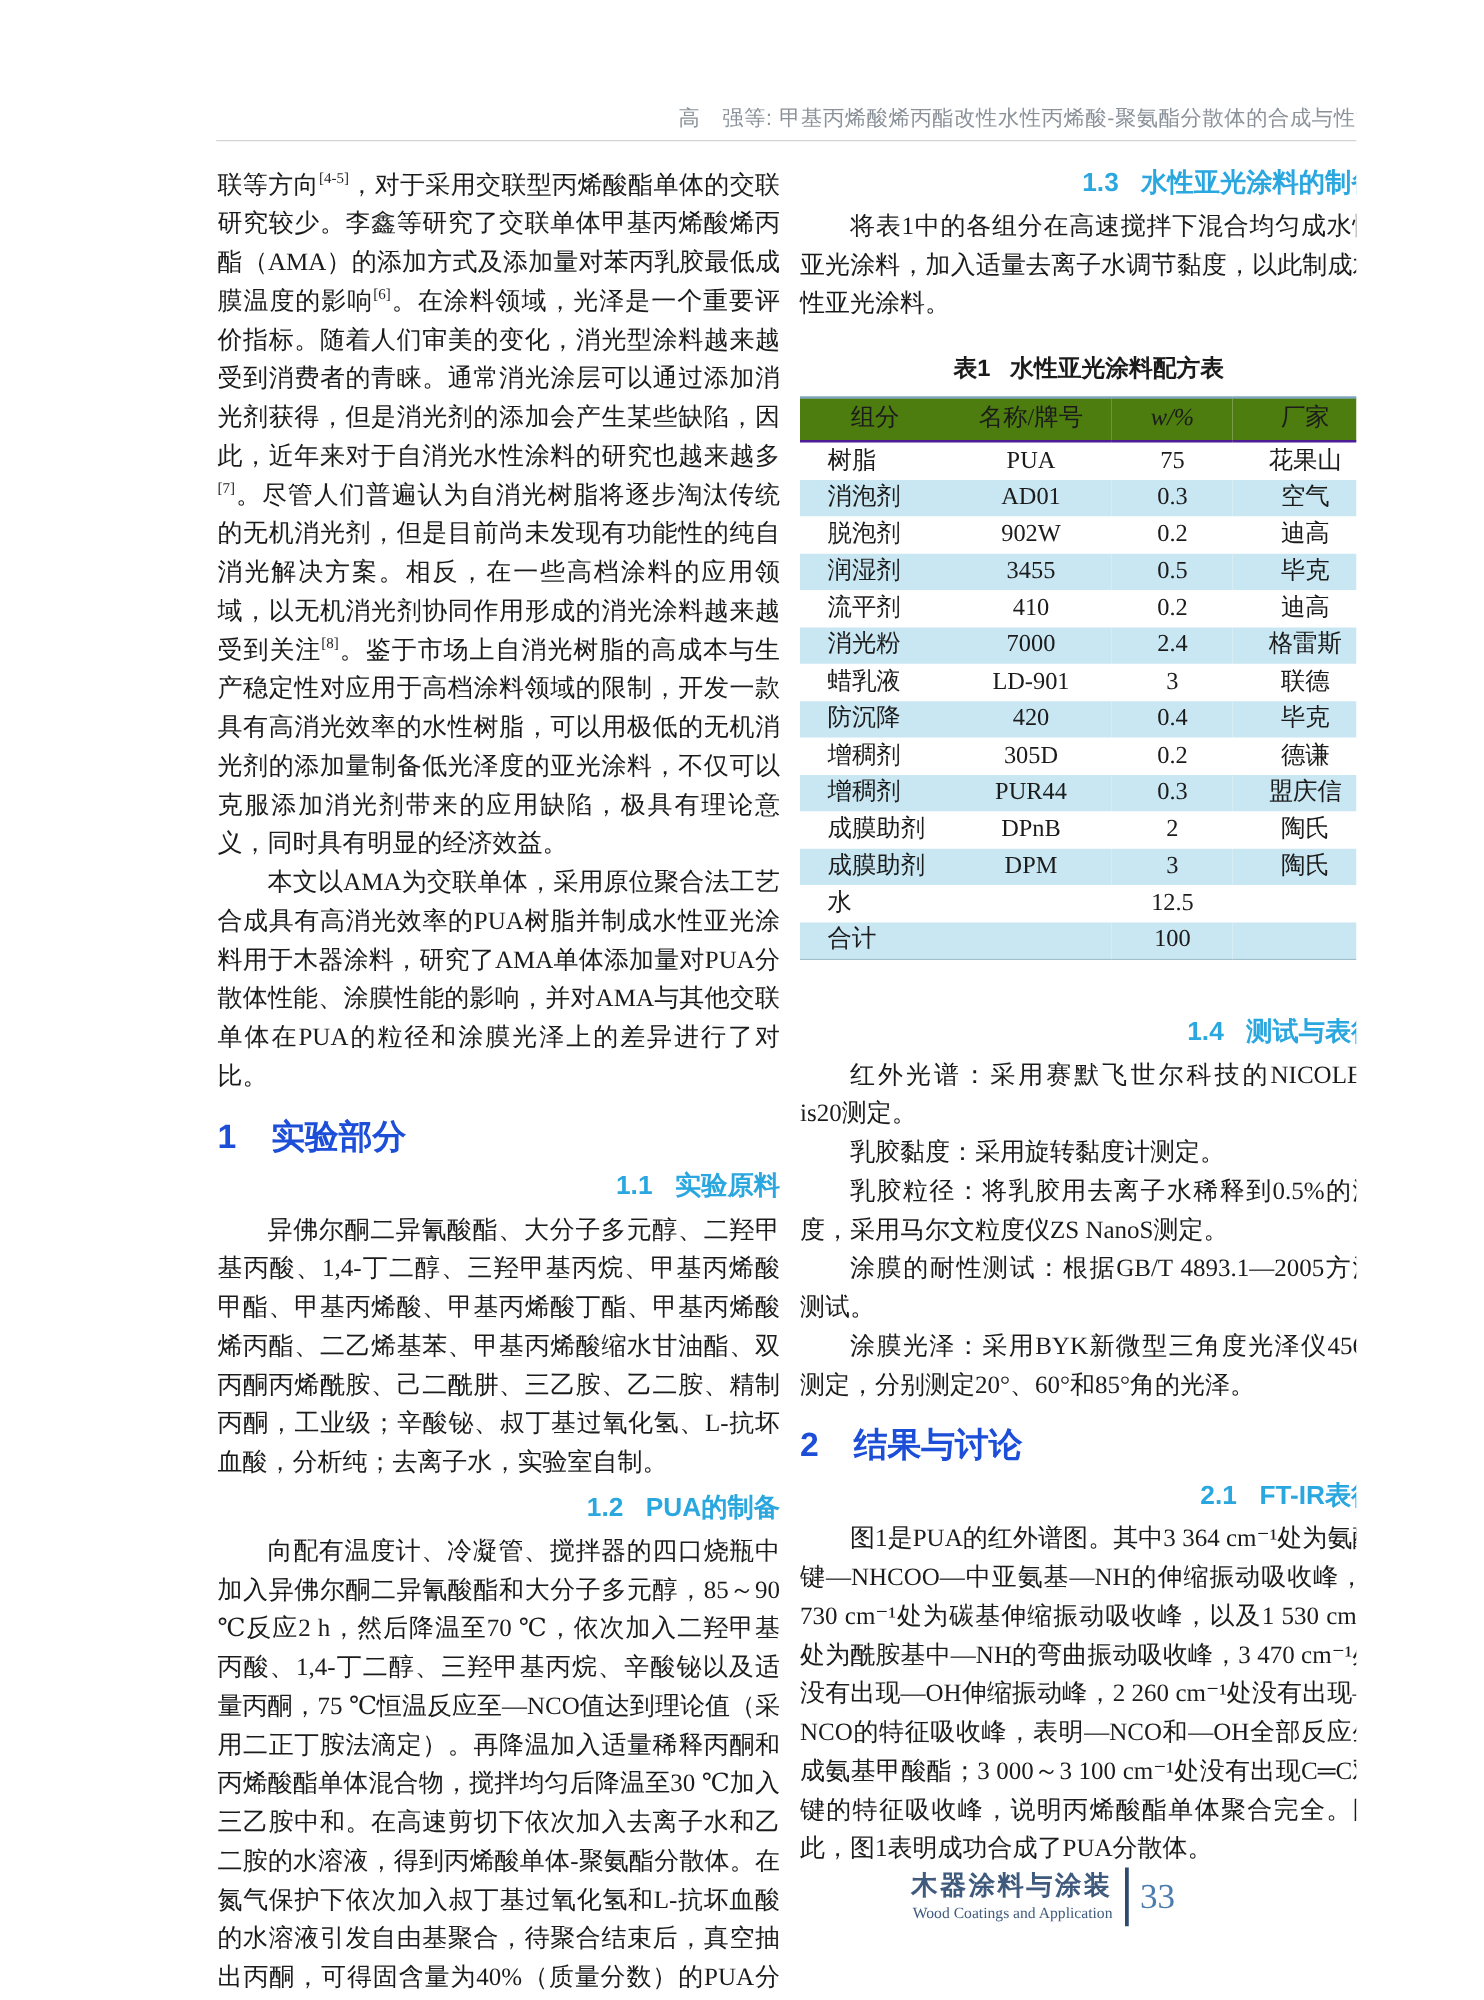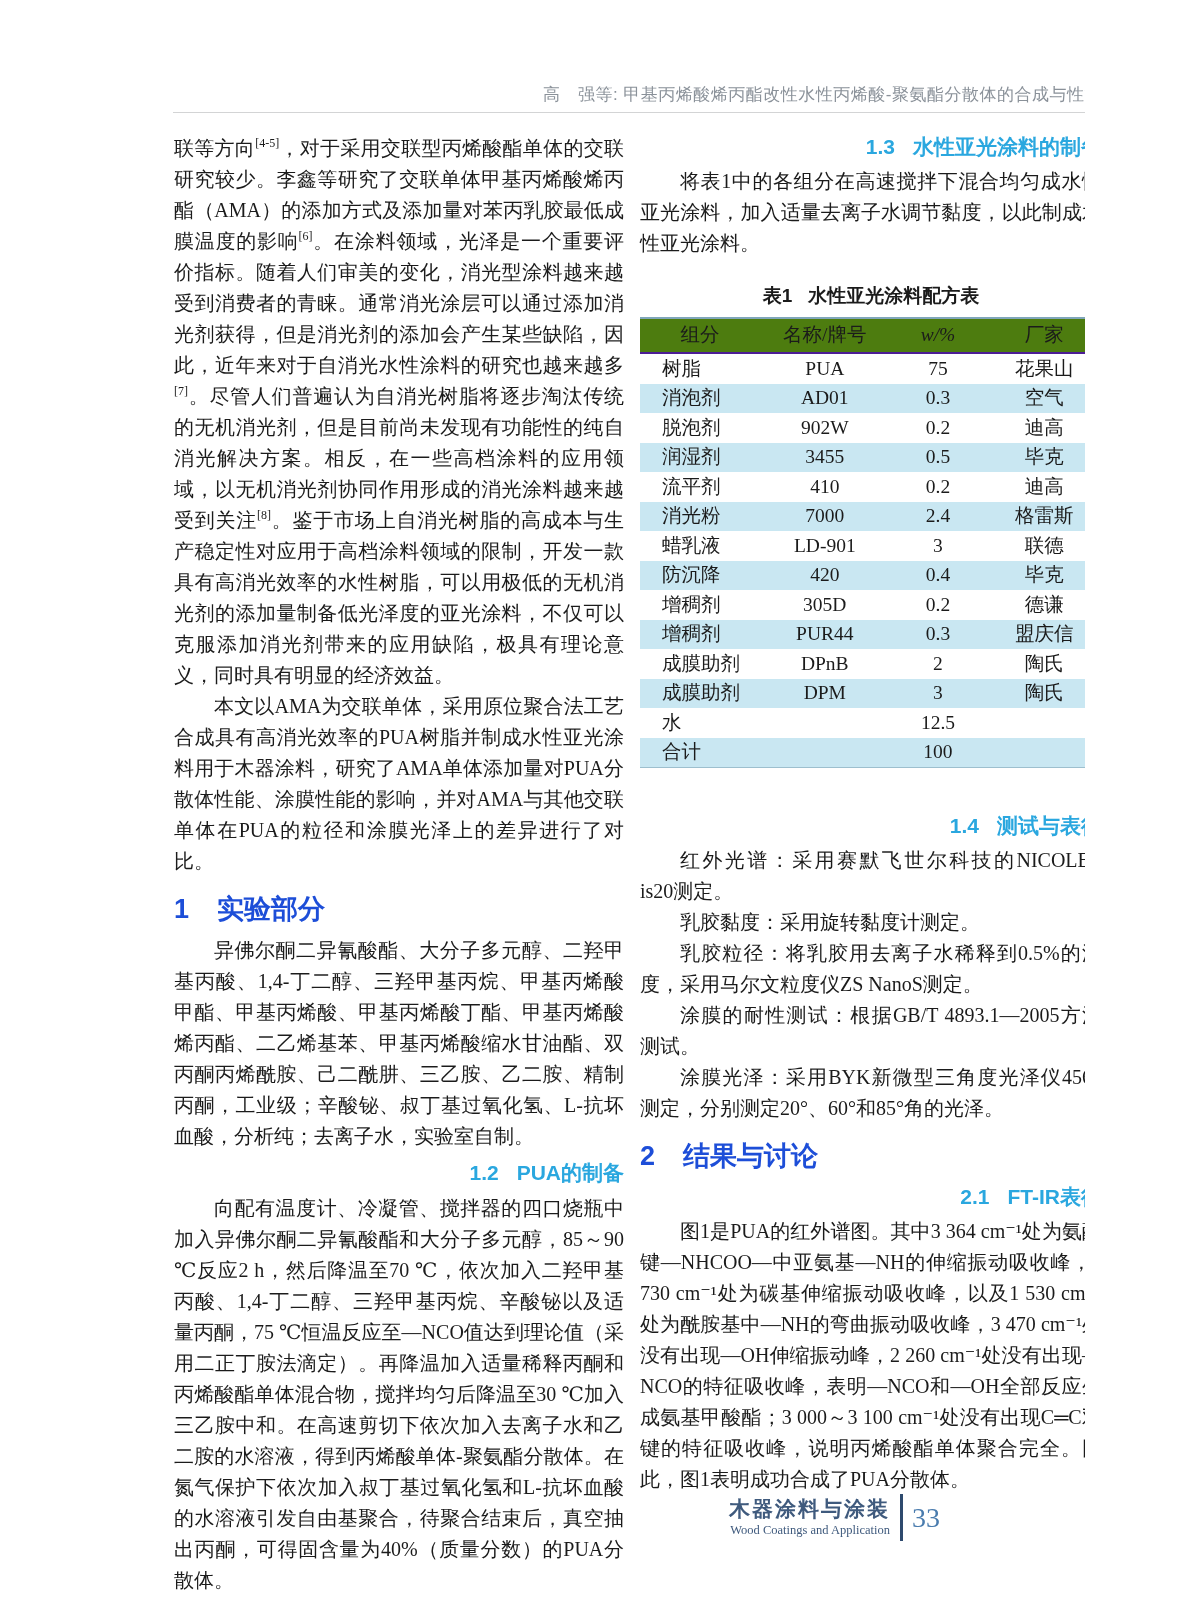--- a/index.html
+++ b/index.html
@@ -89,20 +89,23 @@
   <div class="head-rule"></div>
 
   <div class="col col-left">
     <p class="para noind"><span>联等方向</span><sup class="cite">[4-5]</sup><span>，对于采用交联型丙烯酸酯单体的交联研究较少。李鑫等研究了交联单体甲基丙烯酸烯丙酯（AMA）的添加方式及添加量对苯丙乳胶最低成膜温度的影响</span><sup class="cite">[6]</sup><span>。在涂料领域，光泽是一个重要评价指标。随着人们审美的变化，消光型涂料越来越受到消费者的青睐。通常消光涂层可以通过添加消光剂获得，但是消光剂的添加会产生某些缺陷，因此，近年来对于自消光水性涂料的研究也越来越多</span><sup class="cite">[7]</sup><span>。尽管人们普遍认为自消光树脂将逐步淘汰传统的无机消光剂，但是目前尚未发现有功能性的纯自消光解决方案。相反，在一些高档涂料的应用领域，以无机消光剂协同作用形成的消光涂料越来越受到关注</span><sup class="cite">[8]</sup><span>。鉴于市场上自消光树脂的高成本与生产稳定性对应用于高档涂料领域的限制，开发一款具有高消光效率的水性树脂，可以用极低的无机消光剂的添加量制备低光泽度的亚光涂料，不仅可以克服添加消光剂带来的应用缺陷，极具有理论意义，同时具有明显的经济效益。</span></p>
     <p class="para">本文以AMA为交联单体，采用原位聚合法工艺合成具有高消光效率的PUA树脂并制成水性亚光涂料用于木器涂料，研究了AMA单体添加量对PUA分散体性能、涂膜性能的影响，并对AMA与其他交联单体在PUA的粒径和涂膜光泽上的差异进行了对比。</p>
 
     <div class="h1">
       <span class="hnum">1</span><span>实验部分</span>
     </div>
 
+    <div class="h2">
+      <span class="hnum">1.1</span><span>实验原料</span>
+    </div>
     <p class="para">异佛尔酮二异氰酸酯、大分子多元醇、二羟甲基丙酸、1,4-丁二醇、三羟甲基丙烷、甲基丙烯酸甲酯、甲基丙烯酸、甲基丙烯酸丁酯、甲基丙烯酸烯丙酯、二乙烯基苯、甲基丙烯酸缩水甘油酯、双丙酮丙烯酰胺、己二酰肼、三乙胺、乙二胺、精制丙酮，工业级；辛酸铋、叔丁基过氧化氢、L-抗坏血酸，分析纯；去离子水，实验室自制。</p>
 
     <div class="h2">
       <span class="hnum">1.2</span><span>PUA的制备</span>
     </div>
     <p class="para">向配有温度计、冷凝管、搅拌器的四口烧瓶中加入异佛尔酮二异氰酸酯和大分子多元醇，85～90 ℃反应2 h，然后降温至70 ℃，依次加入二羟甲基丙酸、1,4-丁二醇、三羟甲基丙烷、辛酸铋以及适量丙酮，75 ℃恒温反应至—NCO值达到理论值（采用二正丁胺法滴定）。再降温加入适量稀释丙酮和丙烯酸酯单体混合物，搅拌均匀后降温至30 ℃加入三乙胺中和。在高速剪切下依次加入去离子水和乙二胺的水溶液，得到丙烯酸单体-聚氨酯分散体。在氮气保护下依次加入叔丁基过氧化氢和L-抗坏血酸的水溶液引发自由基聚合，待聚合结束后，真空抽出丙酮，可得固含量为40%（质量分数）的PUA分散体。</p>
   </div>
 
   <div class="col col-right">
     <div class="h2 first">

